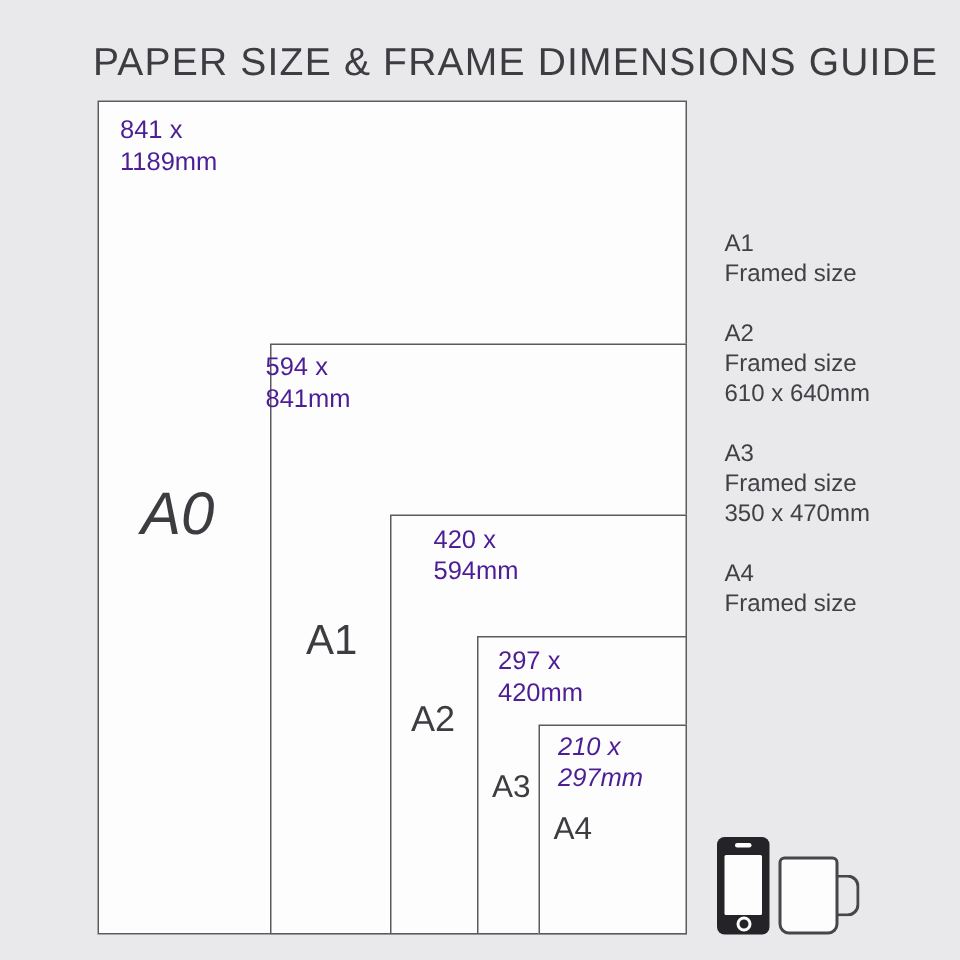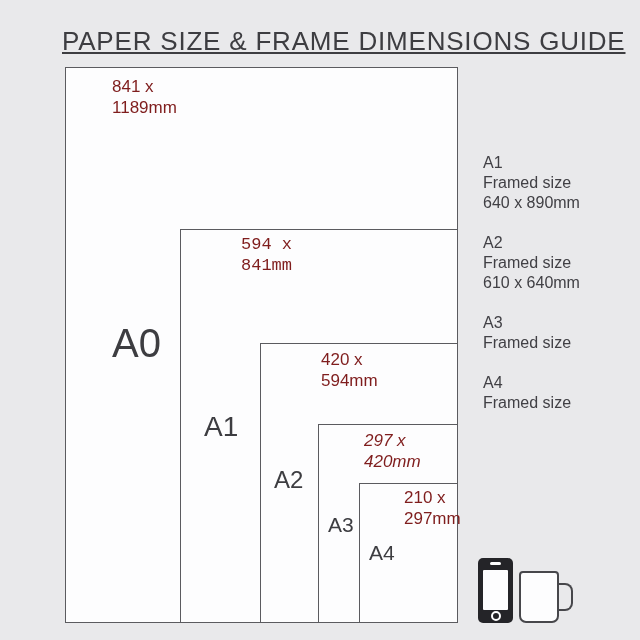--- a/index.html
+++ b/index.html
@@ -9,47 +9,46 @@
     font-family:"Liberation Sans",sans-serif;
     color:#414045;
     position:relative;
     overflow:hidden;
   }
   .title{
     position:absolute;left:62px;top:26px;
     font-size:26px;letter-spacing:0.8px;
     color:#3d3d41;font-weight:500;
     white-space:nowrap;
-    text-decoration:underline;
   }
   .paper{
     position:absolute;
     background:#fdfdfe;
     border:1.5px solid #5b5b5f;
     box-sizing:border-box;
   }
   #rect-a0{left:65px;top:67px;width:393px;height:556px;}
   #rect-a1{left:180px;top:229px;width:278px;height:394px;}
   #rect-a2{left:260px;top:343px;width:198px;height:280px;}
   #rect-a3{left:318px;top:424px;width:140px;height:199px;}
   #rect-a4{left:359px;top:483px;width:99px;height:140px;}
   .dims{
     position:absolute;
     font-size:17px;line-height:21px;
-    color:#7f1d1d;white-space:nowrap;margin-left:32px;
+    color:#4c1d95;white-space:nowrap;
   }
   #dims-a0{left:80px;top:76px;}
-  #dims-a1{left:209px;top:234px;font-family:Liberation Mono, monospace;}
+  #dims-a1{left:177px;top:234px;}
   #dims-a2{left:289px;top:349px;}
-  #dims-a3{left:332px;top:430px;font-style:italic;}
-  #dims-a4{left:372px;top:487px;}
+  #dims-a3{left:332px;top:430px;}
+  #dims-a4{left:372px;top:487px;font-style:italic;}
   .size-label{
     position:absolute;color:#3d3d41;white-space:nowrap;
   }
-  #label-a0{left:112px;top:321px;font-size:40px;}
+  #label-a0{left:94px;top:321px;font-size:40px;font-style:italic;}
   #label-a1{left:204px;top:411px;font-size:28px;}
   #label-a2{left:274px;top:466px;font-size:24px;}
   #label-a3{left:328px;top:513px;font-size:21px;}
   #label-a4{left:369px;top:541px;font-size:21px;}
   .legend{
     position:absolute;left:483px;top:153px;
     font-size:16px;line-height:20px;
   }
   .legend-item{margin-bottom:20px;}
   .legend-item div{white-space:nowrap;}
@@ -125,30 +124,30 @@
   <div id="label-a1" class="size-label">A1</div>
   <div id="label-a2" class="size-label">A2</div>
   <div id="label-a3" class="size-label">A3</div>
   <div id="label-a4" class="size-label">A4</div>
 </div>
 
 <div class="legend">
   <div class="legend-item">
     <div>A1</div>
     <div>Framed size</div>
-    <div>640 x 890mm</div>
   </div>
   <div class="legend-item">
     <div>A2</div>
     <div>Framed size</div>
     <div>610 x 640mm</div>
   </div>
   <div class="legend-item">
     <div>A3</div>
     <div>Framed size</div>
+    <div>350 x 470mm</div>
   </div>
   <div class="legend-item">
     <div>A4</div>
     <div>Framed size</div>
   </div>
 </div>
 
 <div class="phone">
   <div class="phone-speaker"></div>
   <div class="phone-screen"></div>

